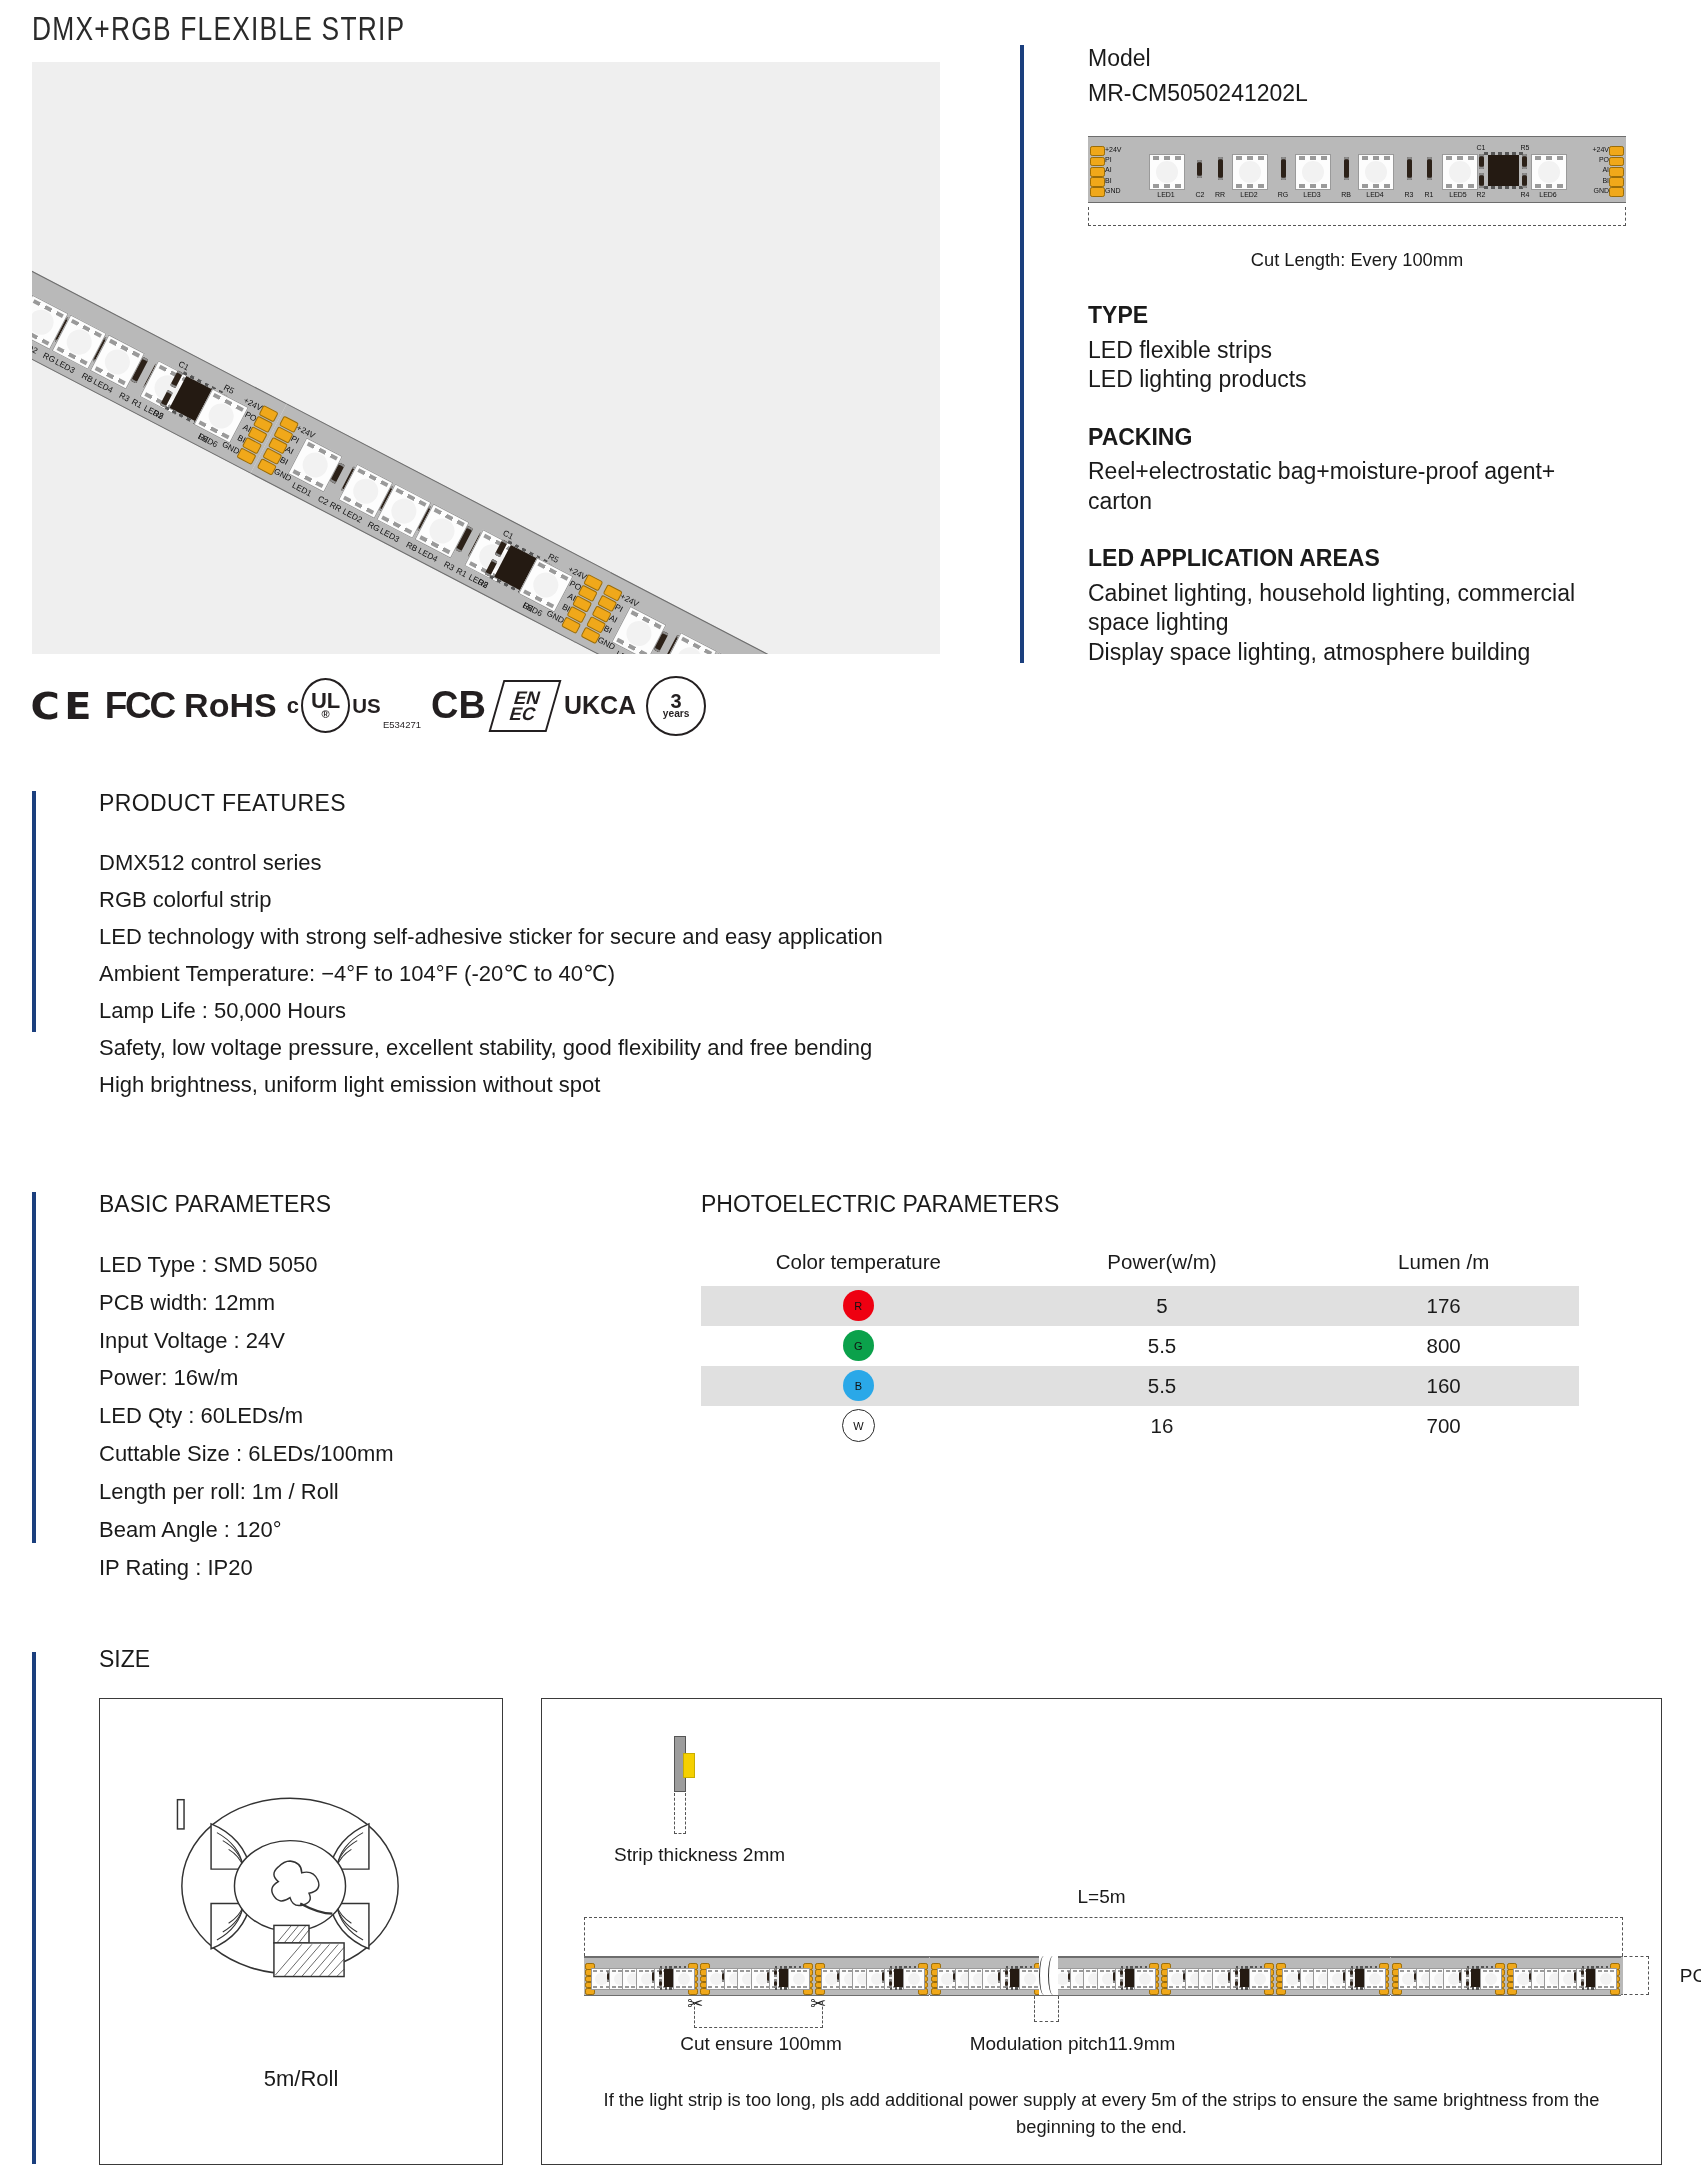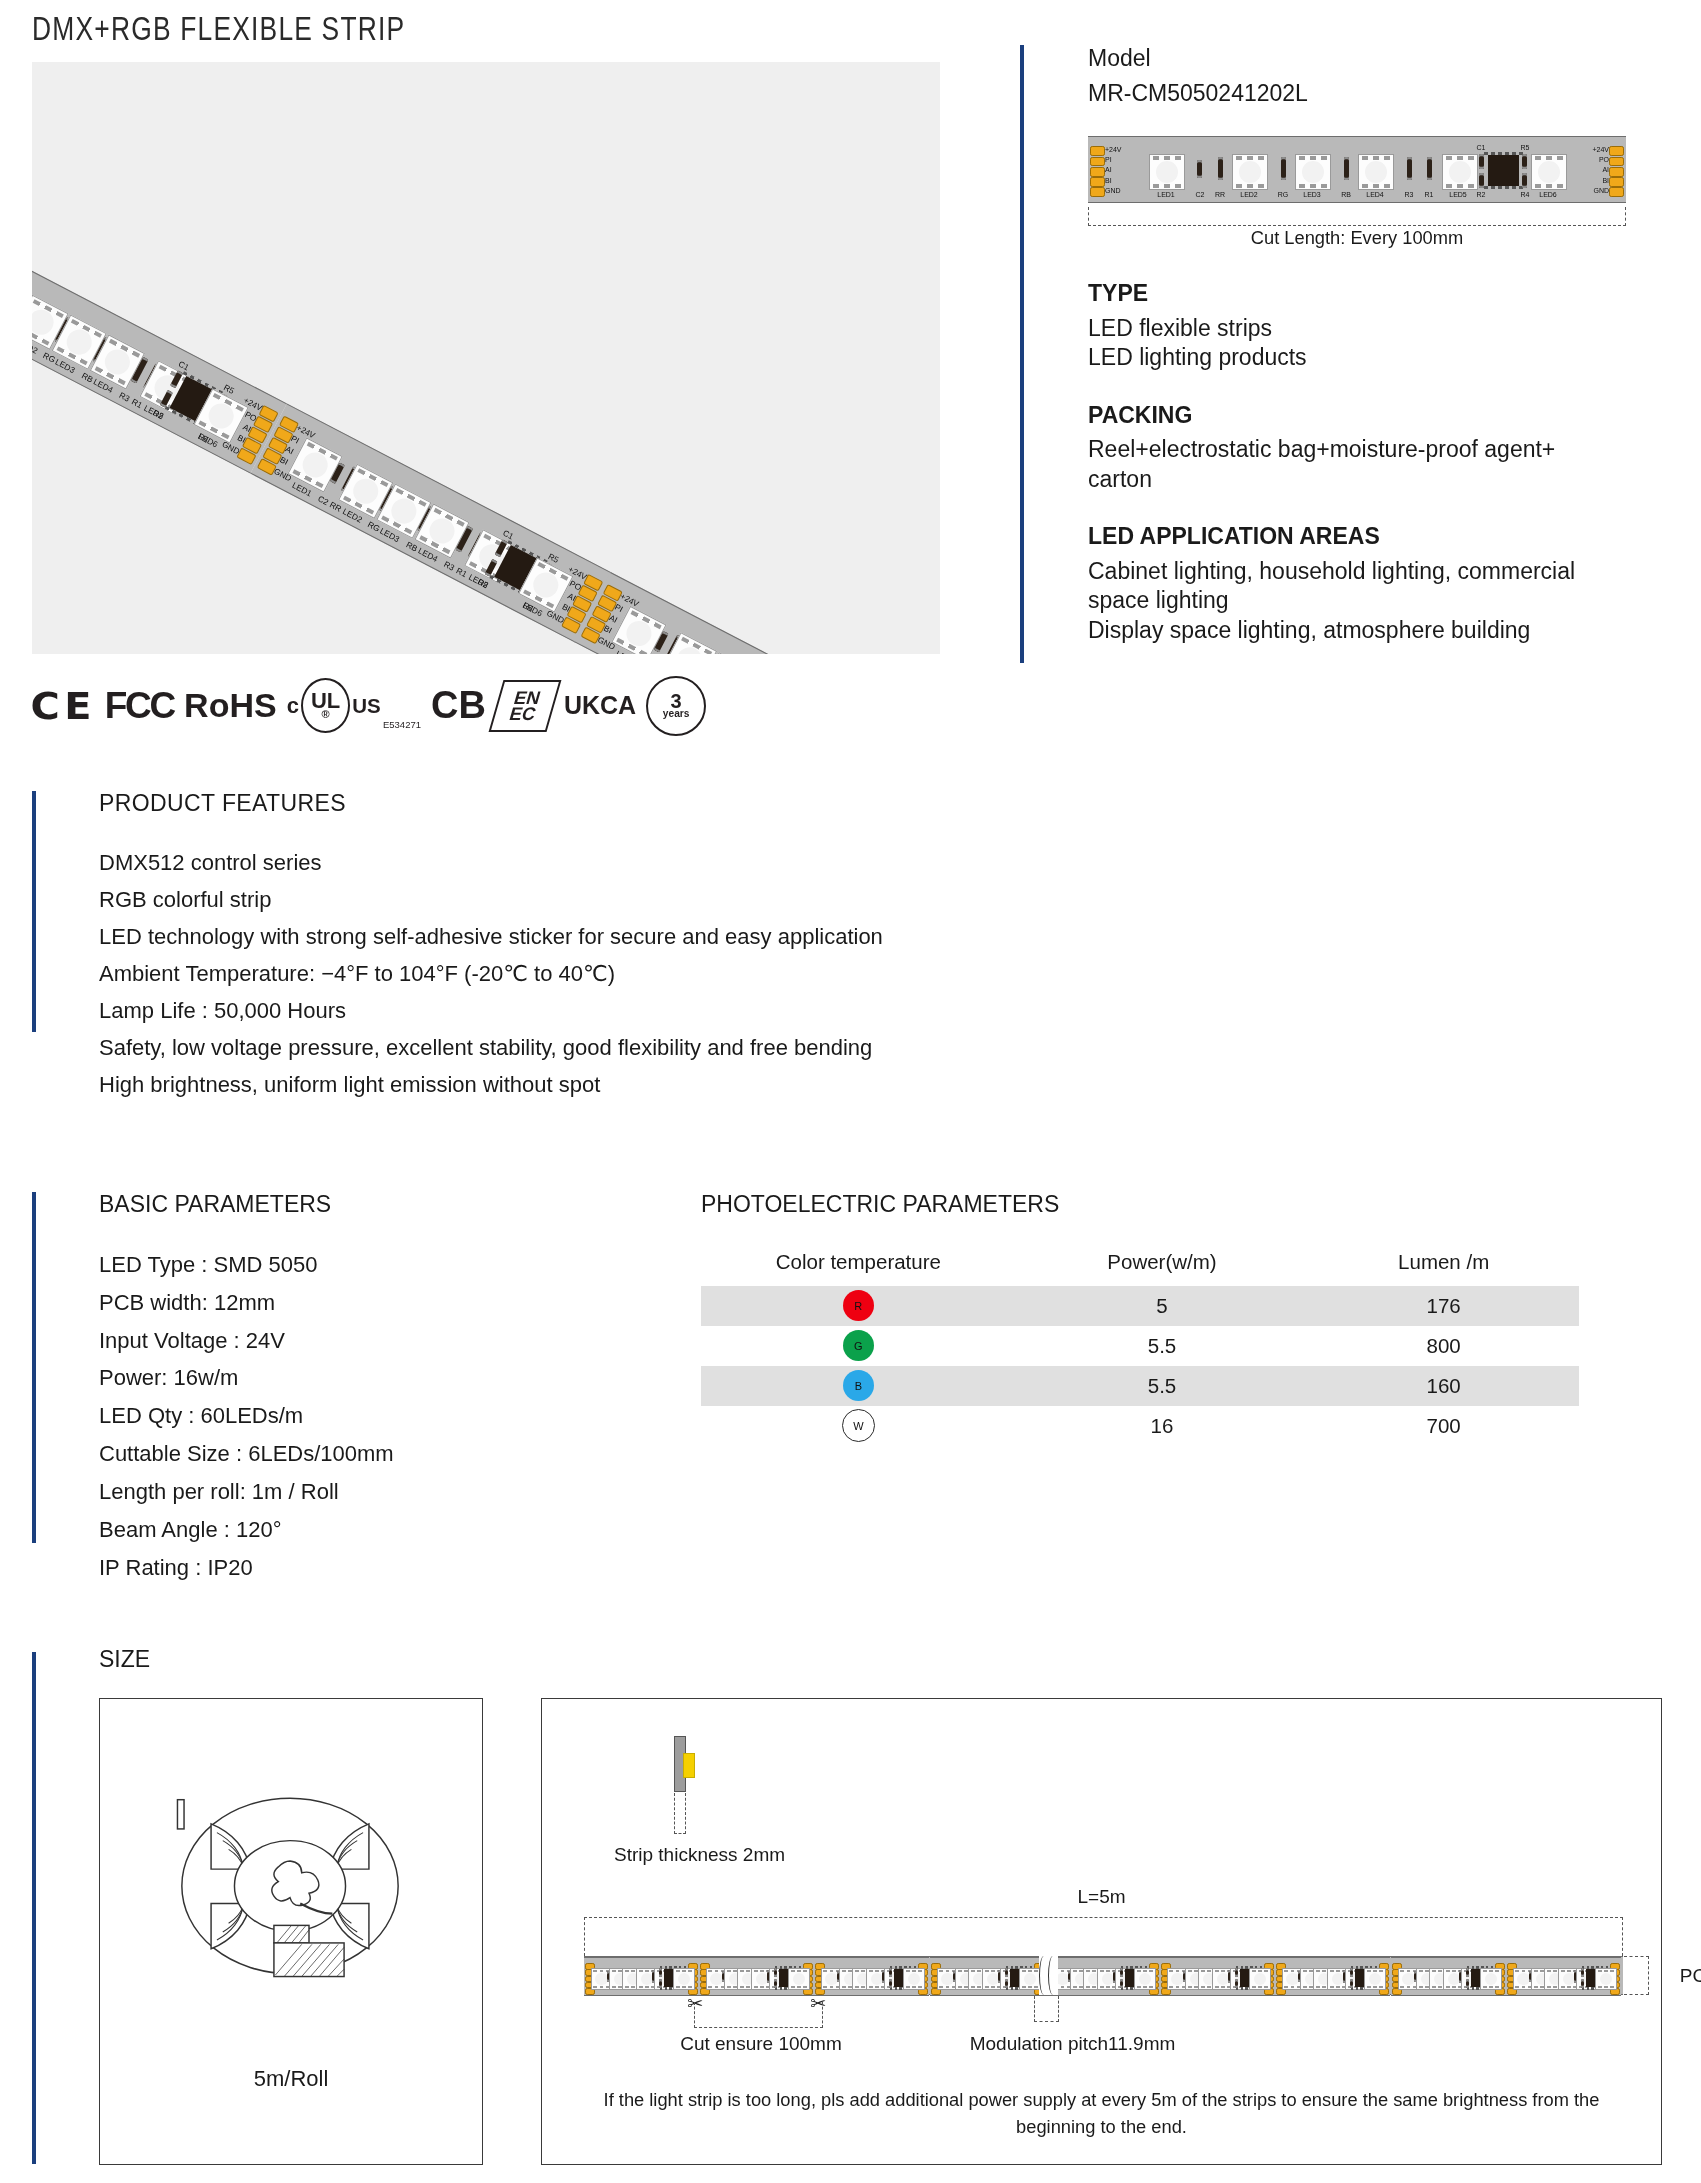--- a/index.html
+++ b/index.html
@@ -65,21 +65,21 @@
   .rail{position:absolute;width:3.7px;background:#1b3f7e;}
   .h-sec{font-size:23px;color:#1a1a1a;margin:0 0 6.6px 0;}
   .h-sec.bold{font-weight:bold;}
   .p-sec{font-size:23px;line-height:1.28;color:#1a1a1a;margin:0;}
 
   #model-rail{left:1020px;top:45px;height:618px;}
   #model-body{left:1088px;top:45px;width:585px;}
   #model-pcb-wrap{margin-top:28px;width:538px;}
   #cutline{margin-top:4.4px;height:19px;border:1.5px dashed #555;border-top:none;width:538px;
            box-sizing:border-box;}
-  #cutlen{margin-top:1px;width:538px;text-align:center;font-size:18.3px;}
+  #cutlen{margin-top:23px;width:538px;text-align:center;font-size:18.3px;}
 
   
   #feat-rail{left:32px;top:791px;height:241px;}
   #feat-body{left:99px;top:790px;width:1097px;}
   #feat-title{font-size:23px;letter-spacing:0.4px;}
   .feat-list{margin:28px 0 0 0;padding:0;list-style:none;}
   .feat-list li{font-size:22px;line-height:1.68;color:#1a1a1a;}
 
   
   #basic-rail{left:32px;top:1192px;height:351px;}
@@ -94,21 +94,21 @@
   #photo-table td{font-size:20.5px;text-align:center;height:38px;color:#1a1a1a;}
   #photo-table tr.shade td{background:#e0e0e0;}
   .dot{width:31px;height:31px;border-radius:50%;margin:0 auto;
        display:flex;align-items:center;justify-content:center;
        font-size:11px;color:#111;}
   .dot.w{background:#fff;border:1.5px solid #2a2a2a;}
 
   
   #size-rail{left:32px;top:1652px;height:512px;}
   #size-title{left:99px;top:1646px;font-size:23px;}
-  #reel-box{left:99px;top:1698px;width:382px;height:465px;border:1.5px solid #3a3a3a;}
+  #reel-box{left:99px;top:1698px;width:382px;height:465px;border:1.5px solid #3a3a3a;padding-left:20px;}
   #reel-label{position:absolute;left:0;right:0;bottom:72px;text-align:center;font-size:22px;}
   #size-box{left:541px;top:1698px;width:1119px;height:465px;border:1.5px solid #3a3a3a;}
 
   #thick-strip{position:absolute;left:132px;top:37px;width:10.2px;height:54px;
                background:#9d9d9d;border:0.7px solid #555;}
   #thick-strip i{position:absolute;left:8px;top:16px;width:9.5px;height:23.4px;
                  background:#f5d000;border:0.7px solid #c9ad00;}
   #thick-dash{position:absolute;left:132px;top:94px;width:11.7px;height:41px;
               border:1.5px dashed #555;border-top:none;box-sizing:border-box;}
   #thick-label{position:absolute;left:72px;top:145px;font-size:19px;}

